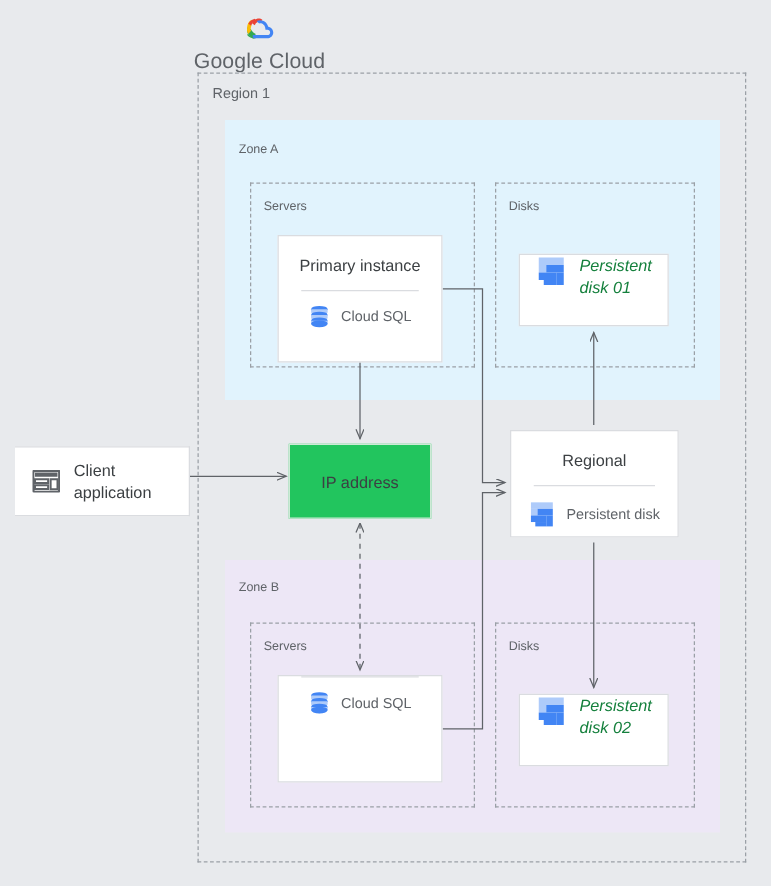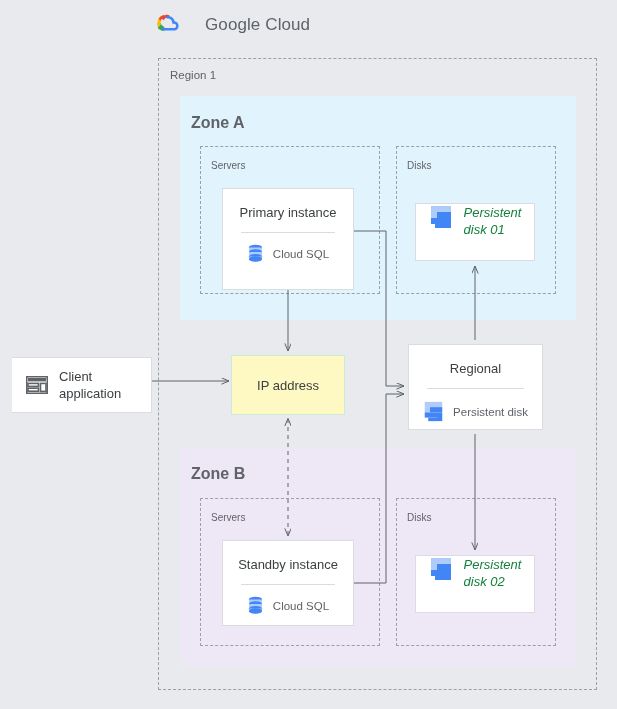--- a/index.html
+++ b/index.html
@@ -8,36 +8,36 @@
     background:#E8EAED;
     font-family:"Liberation Sans","DejaVu Sans",sans-serif;
     overflow:hidden;
   }
   #stage{position:relative;width:617px;height:709px;}
 
   
   .white-strip{position:absolute;left:0;top:0;width:140px;height:709px;background:#E8EAED;}
 
   
-  .logo{position:absolute;left:155px;top:14px;display:flex;align-items:center;gap:24px;}
+  .logo{position:absolute;left:155px;top:14px;display:flex;align-items:center;gap:3px;flex-direction:column;}
   .logo-text{font-size:17px;color:#5F6368;letter-spacing:.1px;white-space:nowrap;}
   .logo-text b{font-weight:400;color:#5F6368;}
 
   
   .region{
     position:absolute;left:158px;top:58px;width:439px;height:632px;
     border:1px dashed #9AA0A6;background:#E8EAED;box-sizing:border-box;
   }
   .region-label{position:absolute;left:170px;top:69px;font-size:11.5px;color:#5F6368;}
 
   
   .zone{position:absolute;box-sizing:border-box;}
   .zone-a{left:180px;top:96px;width:396px;height:224px;background:#E1F3FD;}
   .zone-b{left:180px;top:448px;width:396px;height:218px;background:#EDE7F6;}
-  .zone-label{position:absolute;font-size:16px;color:#5F6368;font-weight:bold;}
+  .zone-label{position:absolute;font-size:10px;color:#5F6368;}
   .zone-a-label{left:191px;top:114px;}
   .zone-b-label{left:191px;top:465px;}
 
   
   .group{position:absolute;box-sizing:border-box;border:1px dashed #9AA0A6;}
   .grp-servers-a{left:200px;top:146px;width:180px;height:148px;}
   .grp-disks-a{left:396px;top:146px;width:160px;height:148px;}
   .grp-servers-b{left:200px;top:498px;width:180px;height:148px;}
   .grp-disks-b{left:396px;top:498px;width:160px;height:148px;}
   .group-label{position:absolute;font-size:10px;color:#5F6368;}
@@ -65,21 +65,21 @@
     height:100%;font-size:13px;color:#15803d;line-height:1.35;font-style:italic;
   }
 
   .c-primary{left:222px;top:188px;width:132px;height:102px;}
   .c-standby{left:222px;top:540px;width:132px;height:86px;}
   .c-pd01{left:415px;top:203px;width:120px;height:58px;}
   .c-pd02{left:415px;top:555px;width:120px;height:58px;}
   .c-regional{left:408px;top:344px;width:135px;height:86px;}
   .c-ip{
     left:231px;top:355px;width:114px;height:60px;
-    background:#fef9c3;border:1px solid #CEEAD6;
+    background:#22c55e;border:1px solid #CEEAD6;
     display:flex;align-items:center;justify-content:center;
     font-size:13px;color:#3C4043;
   }
   .c-client{
     left:0px;top:357px;width:140px;height:56px;
     background:#FFFFFF;border:1px solid #DADCE0;border-left:none;margin-left:12px;
   }
   .client-inner{
     display:flex;align-items:center;gap:11px;height:100%;padding-left:14px;
     font-size:13px;color:#3C4043;line-height:1.3;
@@ -217,21 +217,20 @@
         <path d="M1.9 8.0 v2.2 c0 1.5 3 2.7 6.6 2.7 s6.6-1.2 6.6-2.7 V8.0" fill="#AECBFA"></path>
         <ellipse cx="8.5" cy="12.6" rx="6.6" ry="2.7" fill="#4285F4"></ellipse>
         <path d="M1.9 12.6 v2.2 c0 1.5 3 2.7 6.6 2.7 s6.6-1.2 6.6-2.7 V12.6" fill="#AECBFA"></path>
         <ellipse cx="8.5" cy="15.0" rx="6.6" ry="2.7" fill="#4285F4"></ellipse>
       </svg>
       <span>Cloud SQL</span>
     </div>
   </div>
 
   <div class="card c-standby">
-    <div class="card-title">Standby instance</div>
     <div class="card-divider"></div>
     <div class="card-foot">
       <svg class="ico" width="17" height="19" viewBox="0 0 17 19">
         <ellipse cx="8.5" cy="3.4" rx="6.6" ry="2.7" fill="#4285F4"></ellipse>
         <path d="M1.9 3.4 v2.2 c0 1.5 3 2.7 6.6 2.7 s6.6-1.2 6.6-2.7 V3.4" fill="#AECBFA"></path>
         <ellipse cx="8.5" cy="8.0" rx="6.6" ry="2.7" fill="#4285F4"></ellipse>
         <path d="M1.9 8.0 v2.2 c0 1.5 3 2.7 6.6 2.7 s6.6-1.2 6.6-2.7 V8.0" fill="#AECBFA"></path>
         <ellipse cx="8.5" cy="12.6" rx="6.6" ry="2.7" fill="#4285F4"></ellipse>
         <path d="M1.9 12.6 v2.2 c0 1.5 3 2.7 6.6 2.7 s6.6-1.2 6.6-2.7 V12.6" fill="#AECBFA"></path>
         <ellipse cx="8.5" cy="15.0" rx="6.6" ry="2.7" fill="#4285F4"></ellipse>

